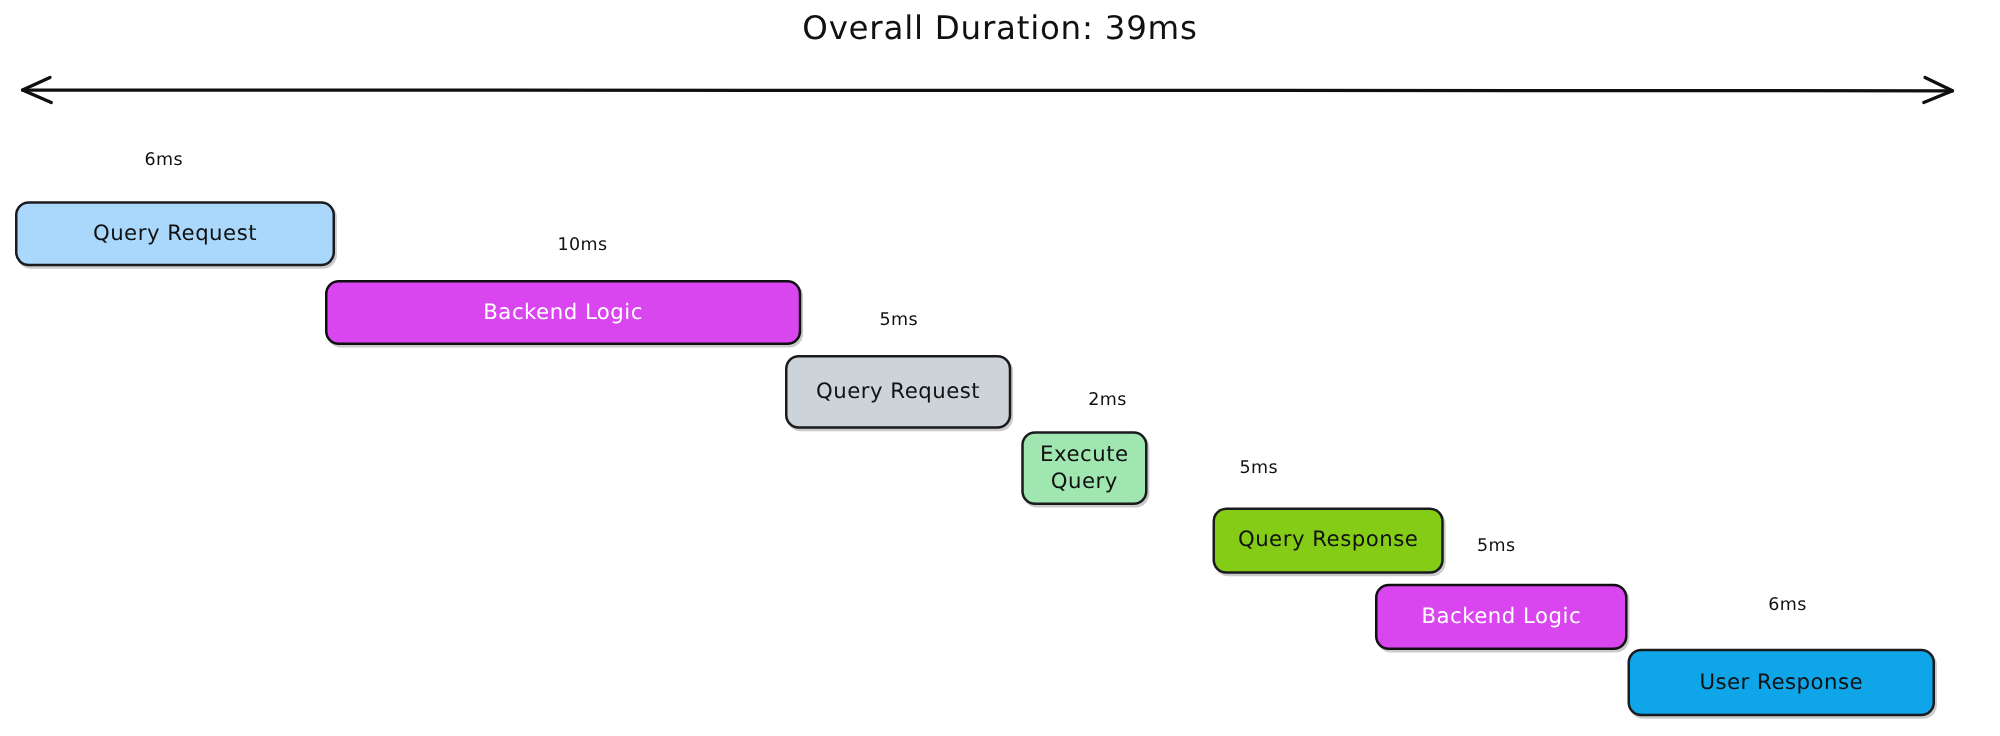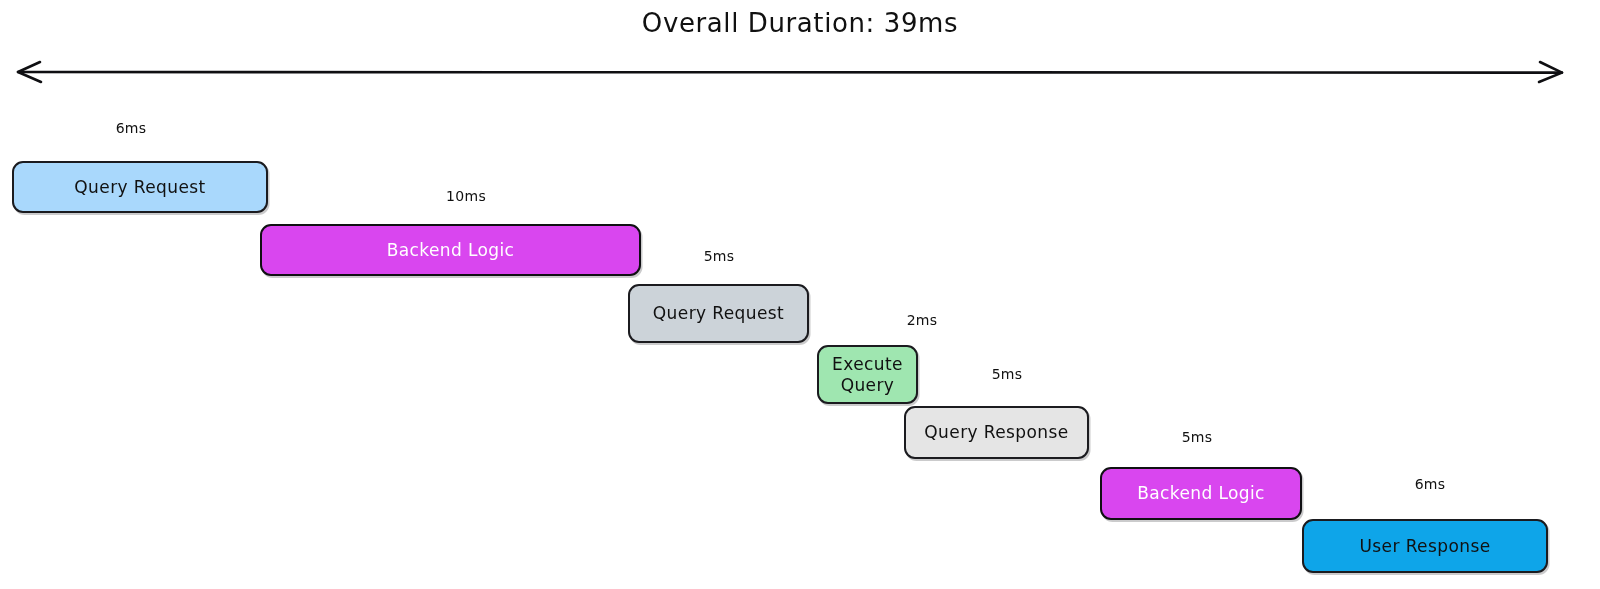--- a/index.html
+++ b/index.html
@@ -98,27 +98,27 @@
         <span class="bar-label">Query Request</span>
       </div>
       <div class="duration" style="left: 466px; top: 188px;">10ms</div>
       <div class="bar dark" style="left: 260px; top: 224px; width: 381px; height: 52px;">
         <span class="bar-label">Backend Logic</span>
       </div>
       <div class="duration" style="left: 719px; top: 248px;">5ms</div>
       <div class="bar" style="left: 628px; top: 284px; width: 181px; height: 59px; background: rgb(204, 211, 217);">
         <span class="bar-label">Query Request</span>
       </div>
-      <div class="duration" style="left: 922px; top: 312px;">2ms</div>
+      <div class="duration" style="left: 886px; top: 312px;">2ms</div>
       <div class="bar" style="left: 817px; top: 345px; width: 101px; height: 59px; background: rgb(159, 230, 176); align-items: center;">
         <span class="bar-label">Execute
 Query</span>
       </div>
       <div class="duration" style="left: 1007px; top: 366px;">5ms</div>
-      <div class="bar" style="left: 904px; top: 406px; width: 185px; height: 53px; background: #e5e5e5;">
+      <div class="bar" style="left: 970px; top: 406px; width: 185px; height: 53px; background: #84cc16;">
         <span class="bar-label">Query Response</span>
       </div>
       <div class="duration" style="left: 1197px; top: 429px;">5ms</div>
       <div class="bar dark" style="left: 1100px; top: 467px; width: 202px; height: 53px;">
         <span class="bar-label">Backend Logic</span>
       </div>
       <div class="duration" style="left: 1430px; top: 476px;">6ms</div>
       <div class="bar" style="left: 1302px; top: 519px; width: 246px; height: 54px; background: #0ea5e9;">
         <span class="bar-label">User Response</span>
       </div>

